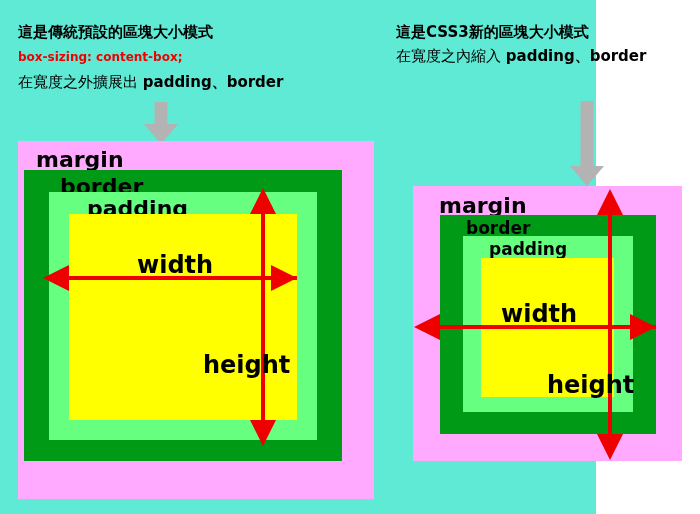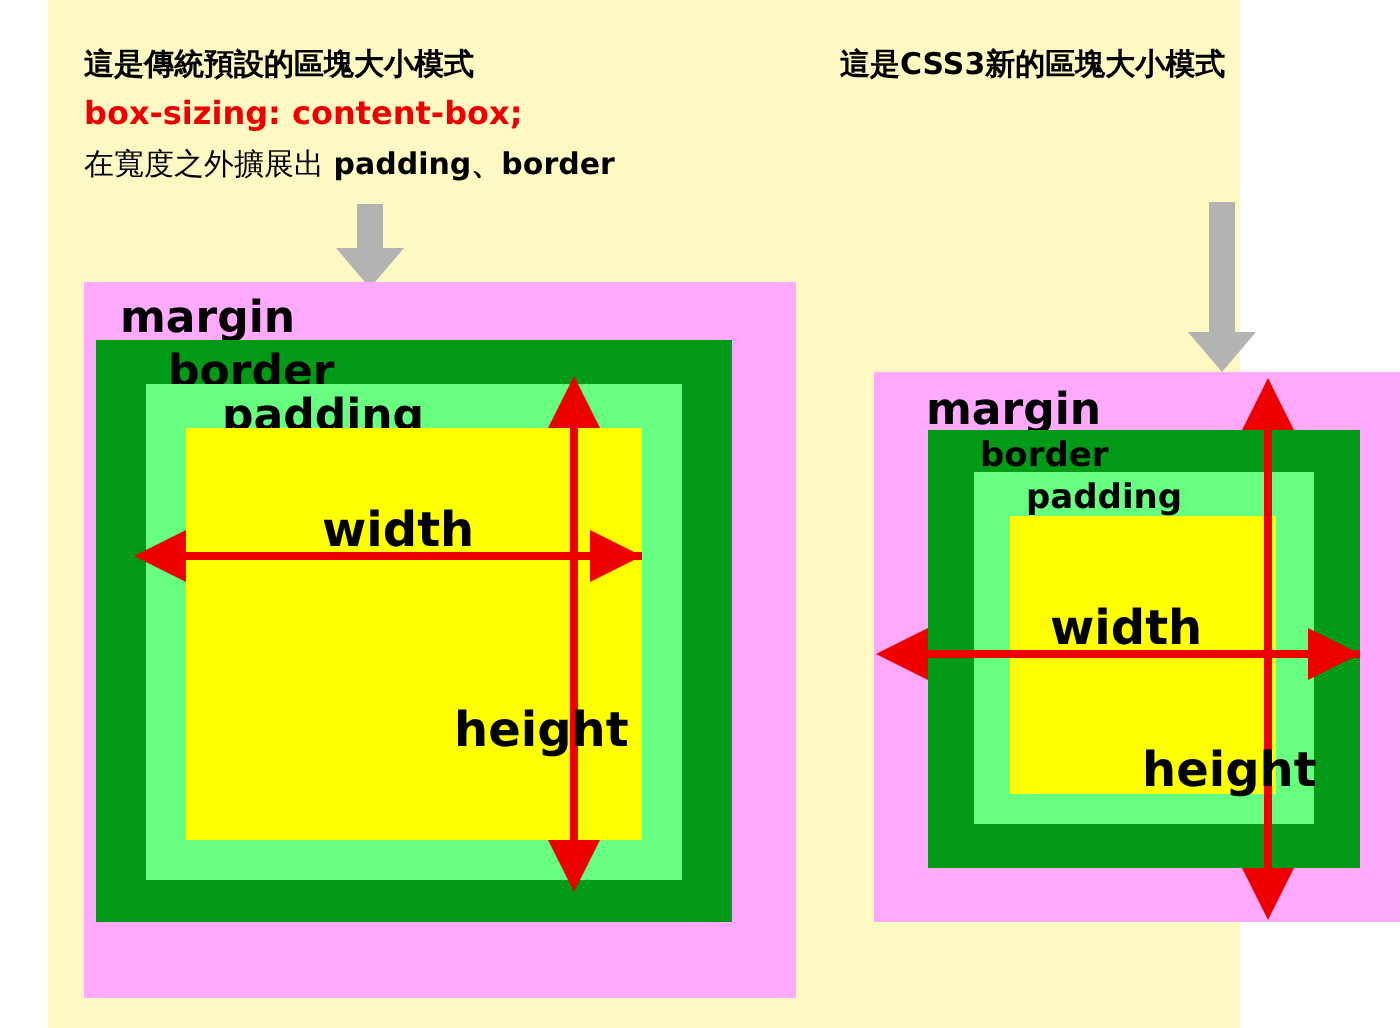--- a/index.html
+++ b/index.html
@@ -7,36 +7,35 @@
     margin: 0; padding: 0;
     width: 700px; height: 514px;
     background: #ffffff;
     font-family: "DejaVu Sans", "Liberation Sans", sans-serif;
     overflow: hidden;
   }
   #stage {
     position: relative;
     width: 596px;
     height: 514px;
-    background: #fef9c3;
-    margin-left: 24px;
+    background: #5eead4;
   }
 
   
   .caption { position: absolute; }
   .cap-line {
     font-size: 15px;
     line-height: 24px;
     color: #000000;
     white-space: nowrap;
     font-weight: bold;
   }
   .cap-line.plain { font-weight: bold; }
   .cap-code {
-    font-size: 16px;
+    font-size: 12px;
     line-height: 26px;
     color: #ee0000;
     font-weight: bold;
     white-space: nowrap;
     font-family: "DejaVu Sans", "Liberation Sans", sans-serif;
   }
   .cap-mix { font-size: 15px; line-height: 24px; color: #000; white-space: nowrap; }
   .cap-mix .zh { font-weight: normal; }
   .cap-mix .en { font-weight: bold; font-size: 15px; }
 
@@ -166,20 +165,24 @@
   <div class="ar-head ar-right" style="left:271px; top:265px;"></div>
   <div class="dim-label" style="left:137px; top:253px;">width</div>
 
   <div class="ar-v-shaft" style="left:261px; top:214px; height:206px;"></div>
   <div class="ar-head ar-up" style="left:250px; top:188px;"></div>
   <div class="ar-head ar-down" style="left:250px; top:420px;"></div>
   <div class="dim-label" style="left:203px; top:353px;">height</div>
 
   <div class="caption" style="left:396px; top:20px;">
     <div class="cap-line plain">這是CSS3新的區塊大小模式</div>
+    <div class="cap-mix">
+      <span class="zh">在寬度之內縮入</span>
+      <span class="en">padding、border</span>
+    </div>
   </div>
 
   <div class="grey-arrow" style="left:565px; top:101px; width:44px; height:85px;">
     <div class="grey-shaft" style="width:13px; height:67px;"></div>
     <div class="grey-head" style="top:65px;"></div>
   </div>
 
   <div class="bm-margin" style="left:413px; top:186px; width:269px; height:275px;">
     <div class="lbl" style="left:26px; top:9px;">margin</div>
   </div>

